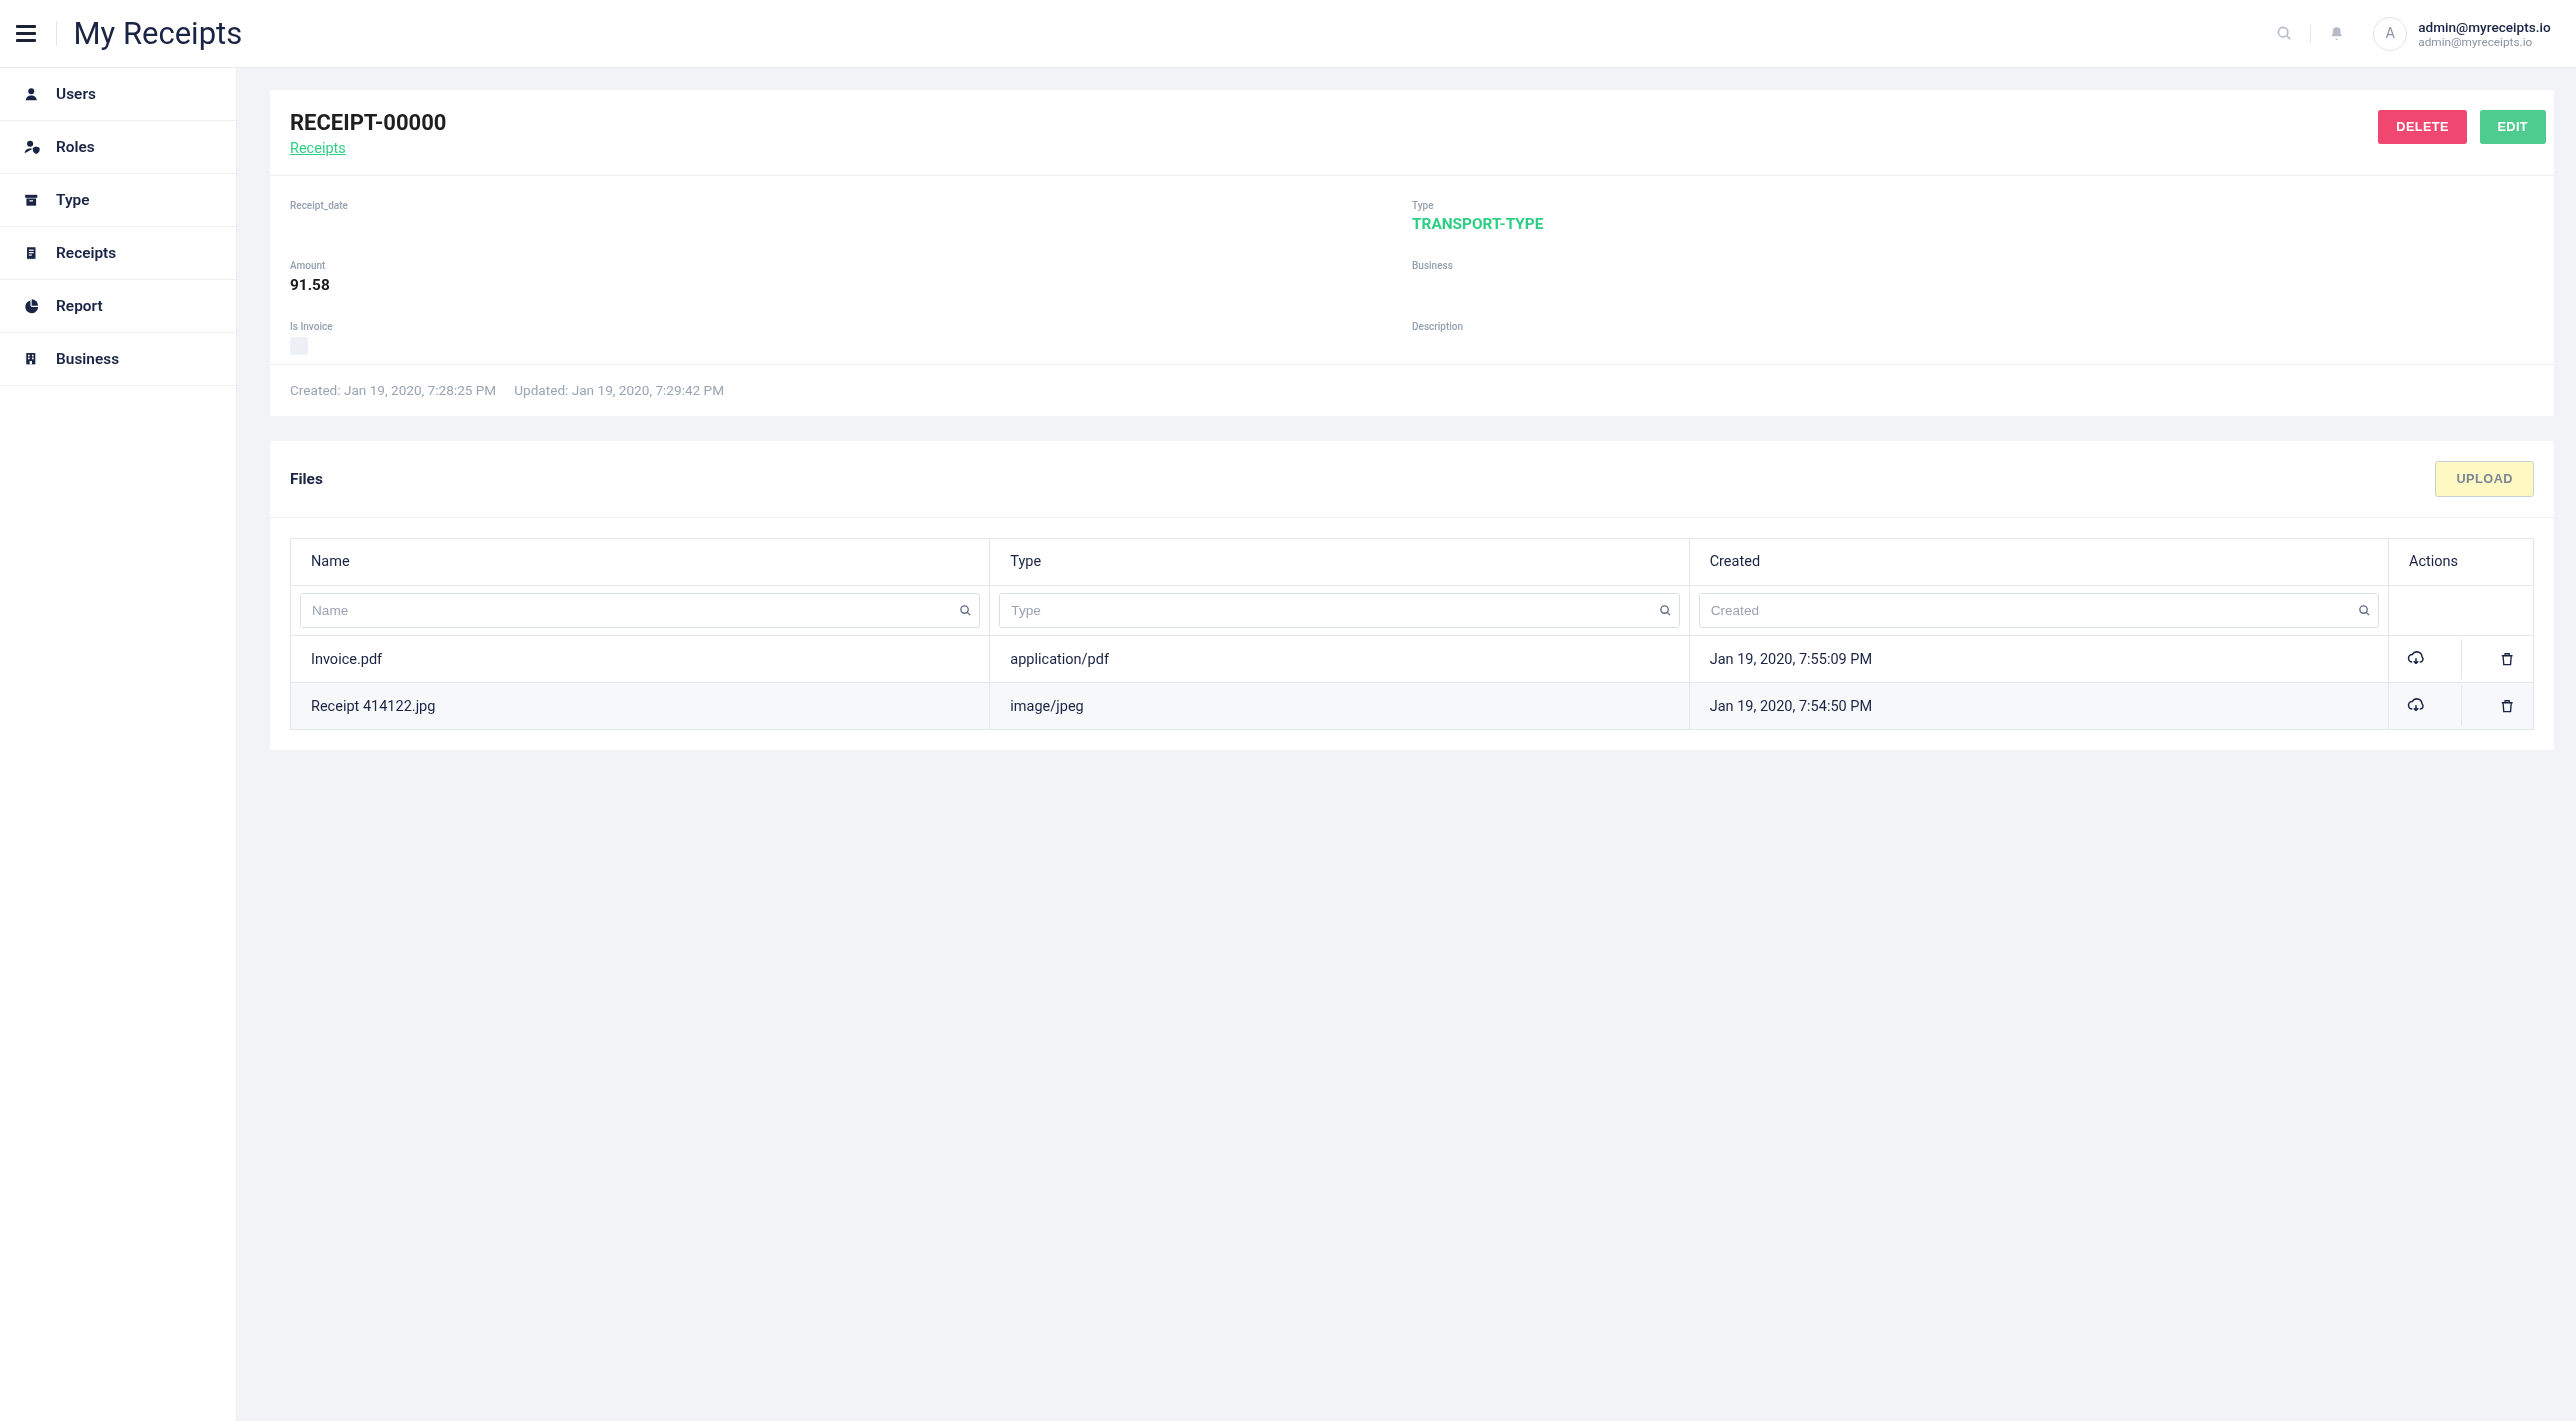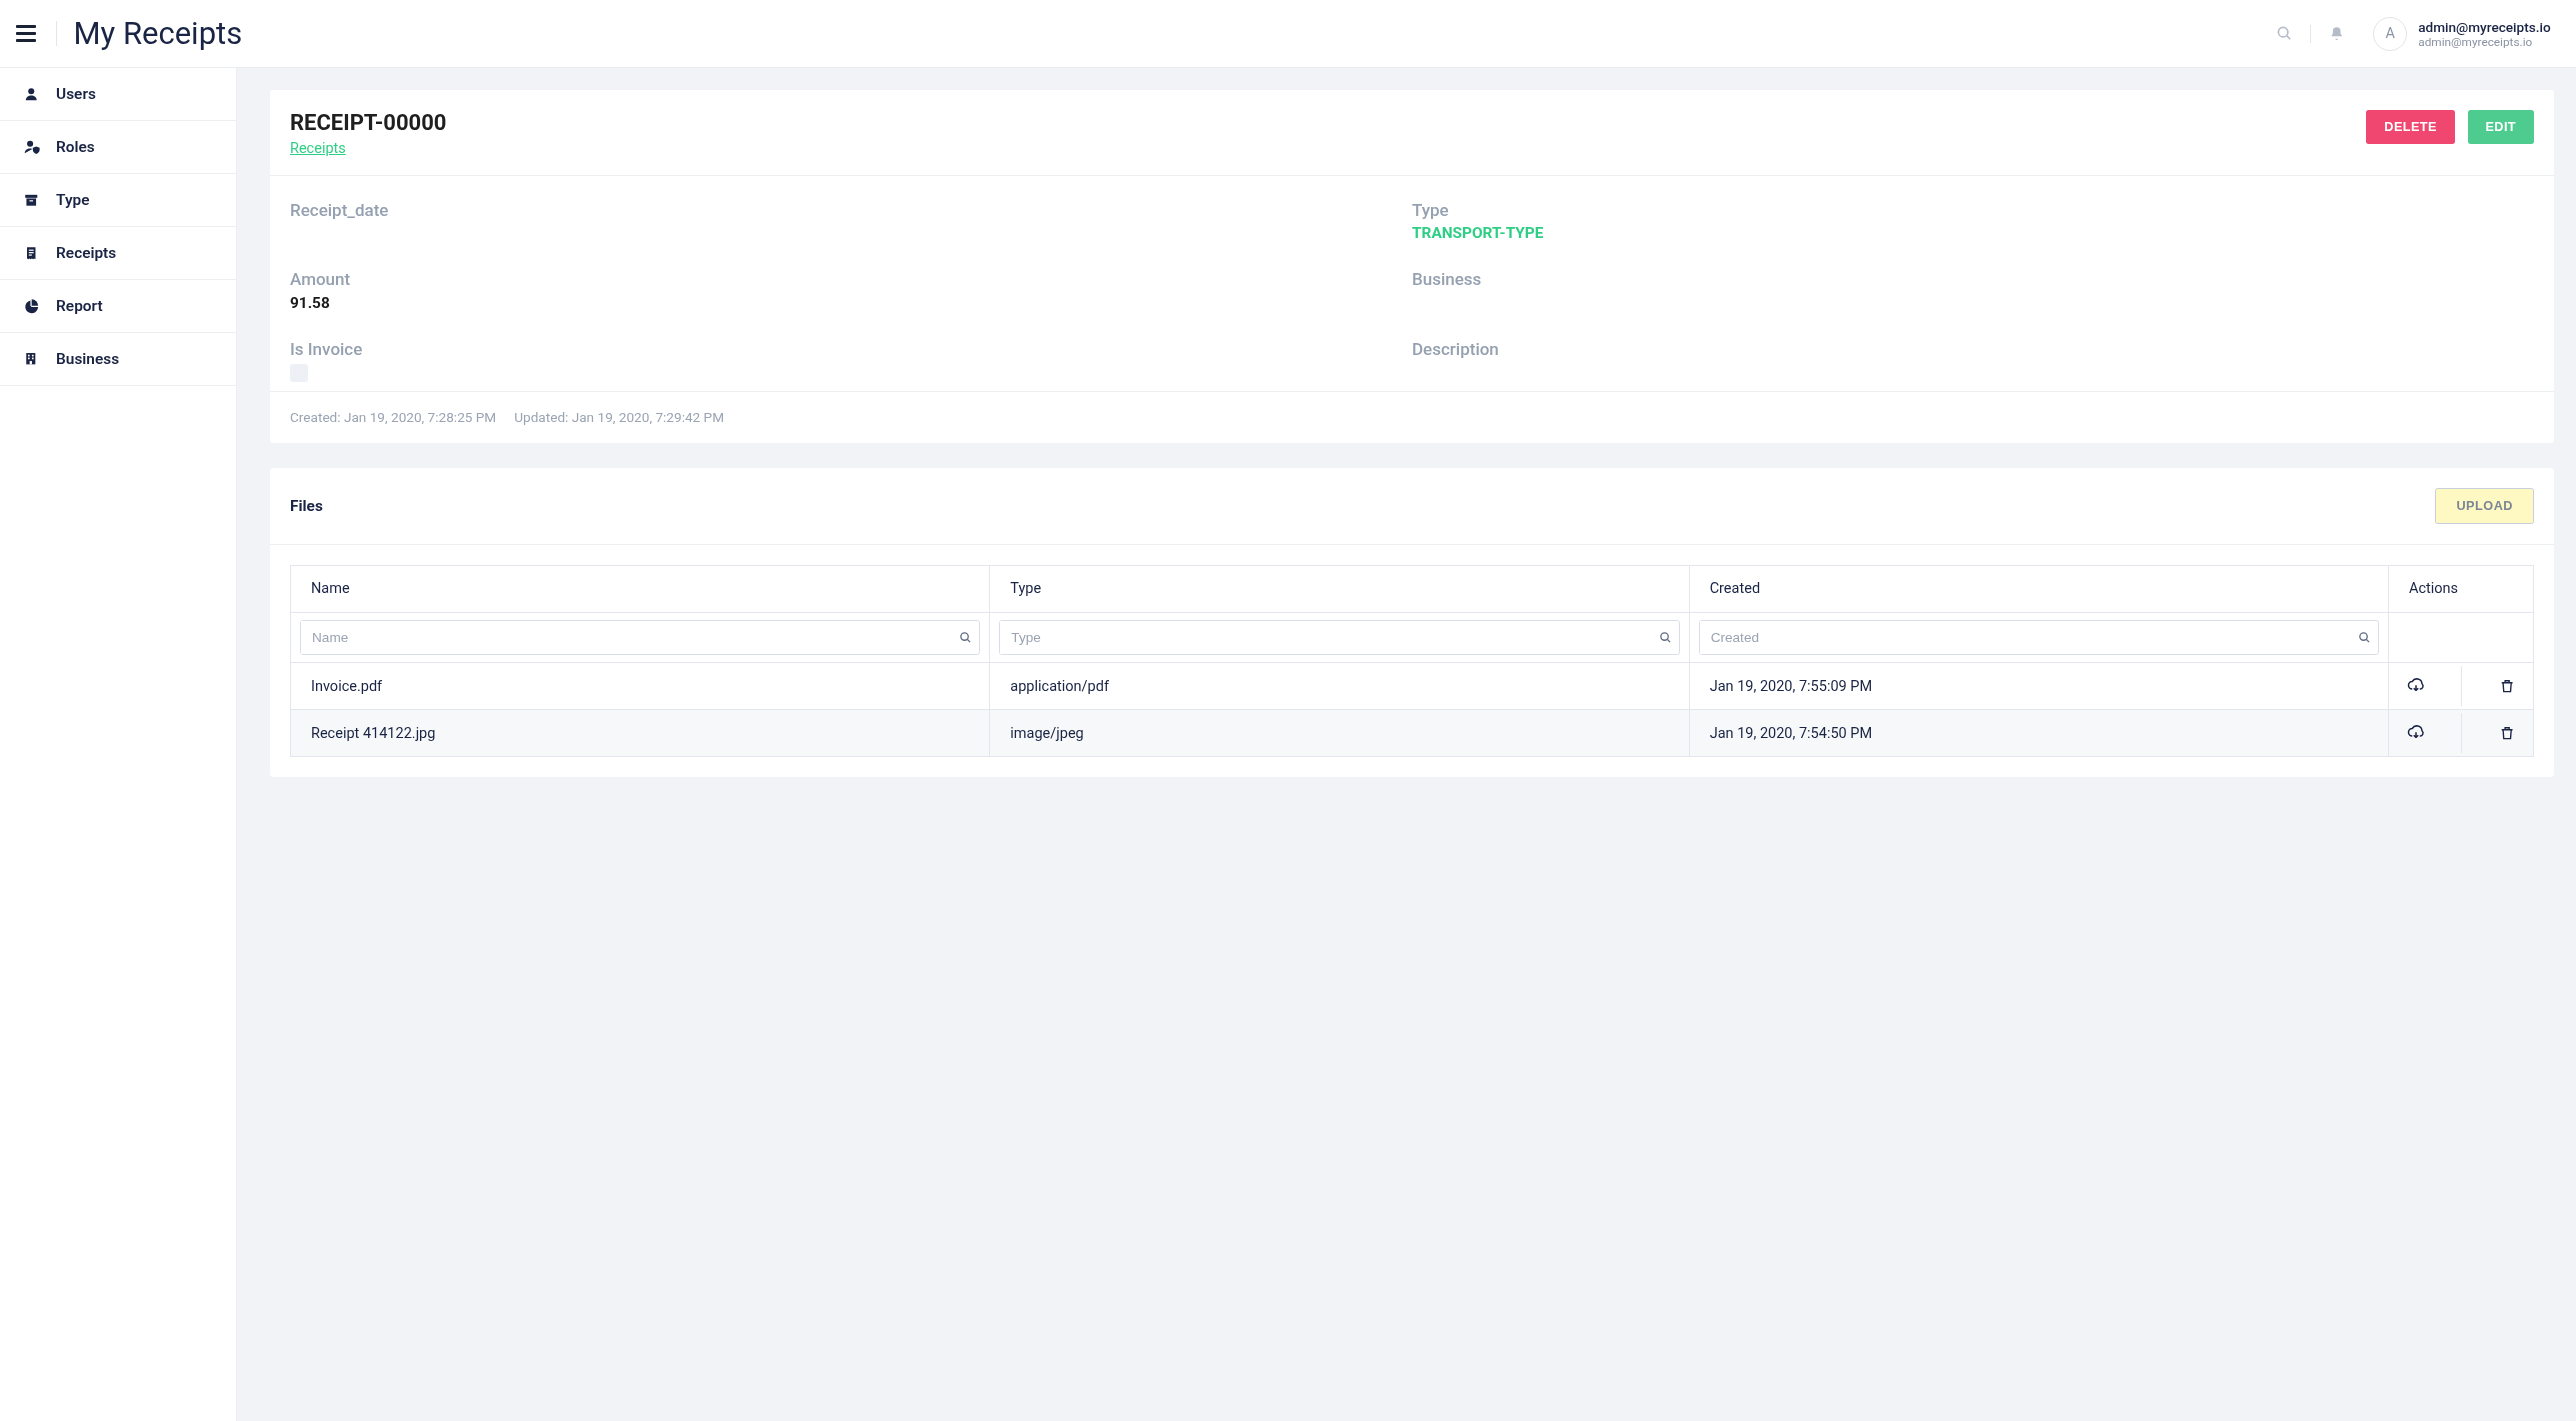--- a/index.html
+++ b/index.html
@@ -15,29 +15,29 @@
     .avatar { width: 34px; height: 34px; border-radius: 50%; border: 0.9px solid #e1e4e9; display: flex; align-items: center; justify-content: center; color: #8a93a2; font-size: 14.5px; margin-left: 16.3px; margin-right: 11px; }
     .user-block { display: flex; flex-direction: column; margin-right: 9px; }
     .user-primary { color: #1a2444; font-size: 13.6px; font-weight: 500; }
     .user-secondary { color: #8a93a2; font-size: 11.8px; }
     .layout { display: flex; }
     .sidebar { width: 237px; background: #fff; min-height: calc(100vh - 68px); border-right: 0.9px solid #eceef2; }
     .sidebar-item { display: flex; align-items: center; gap: 14.5px; padding: 17px 23.6px; border-bottom: 0.9px solid #eceef2; color: #1a2444; font-size: 15.4px; font-weight: 600; cursor: pointer; }
     .sidebar-item .icon-wrap { width: 18px; display: flex; }
     .main { flex: 1; padding: 22px 22px 36px 33px; }
     .card { background: #fff; border-radius: 3.6px; margin-bottom: 25px; }
-    .card-header { display: flex; align-items: flex-start; padding: 20px 20px 18px 20px; border-bottom: 0.9px solid #eceef2;}
+    .card-header { display: flex; align-items: flex-start; padding: 20px 8px 18px 20px; border-bottom: 0.9px solid #eceef2;}
     .head-left { flex:1; }
     .receipt-id { font-size: 22px; font-weight: 700; color: #1f1f1f; }
     .crumb-link { color: #2ecf85; font-size: 14.5px; text-decoration: underline; display: inline-block; margin-top: 5.4px; cursor: pointer; }
     .btn { border: none; padding: 10px 18px; font-size: 12.7px; font-weight: 700; letter-spacing: 0.4px; border-radius: 2.7px; cursor: pointer; color: #fff; }
     .btn-delete { background: #ef476f; margin-right: 12.7px; }
     .btn-edit { background: #4ecb8f; }
     .details { padding: 23.6px 20px 9px 20px; display: grid; grid-template-columns: 1fr 1fr; row-gap: 27px; }
-    .field-label { font-size: 17px; color: #95a0b0; font-weight: 500; }
+    .field-label { font-size: 10px; color: #95a0b0; font-weight: 500; }
     .field-value { font-size: 15.4px; font-weight: 700; color: #1a1a1a; margin-top: 5.4px; }
     .type-link { color: #2ecf85; font-size: 15.4px; font-weight: 700; margin-top: 3.6px; display: inline-block; cursor: pointer; }
     .checkbox-fake { width: 18px; height: 18px; background: #edf0f5; border-radius: 2.7px; margin-top: 5.4px; }
     .card-footer { padding: 16.3px 20px 18px 20px; border-top: 0.9px solid #eceef2; color: #9aa4b3; font-size: 13.6px; display: flex; gap: 18px; }
     .files-header { display: flex; align-items: center; padding: 20px 20px 20px 20px; border-bottom: 0.9px solid #eceef2; }
     .files-title { font-size: 15.4px; font-weight: 700; color: #1a2444; flex:1; }
     .btn-upload { background: #fef9c3; color: #7c8696; border: 0.9px solid #c8cfda; padding: 10px 20px; font-weight: 700; letter-spacing: 0.5px; border-radius: 2.7px; cursor: pointer; font-size: 12.7px; }
     .table-wrap { padding: 20px; }
     table { width: 100%; border-collapse: collapse; border: 0.9px solid #e3e6ec; }
     th, td { text-align: left; padding: 14.5px 20px; font-size: 14.5px; color: #1a2444; border-bottom: 0.9px solid #e3e6ec; border-right: 0.9px solid #e3e6ec; }

